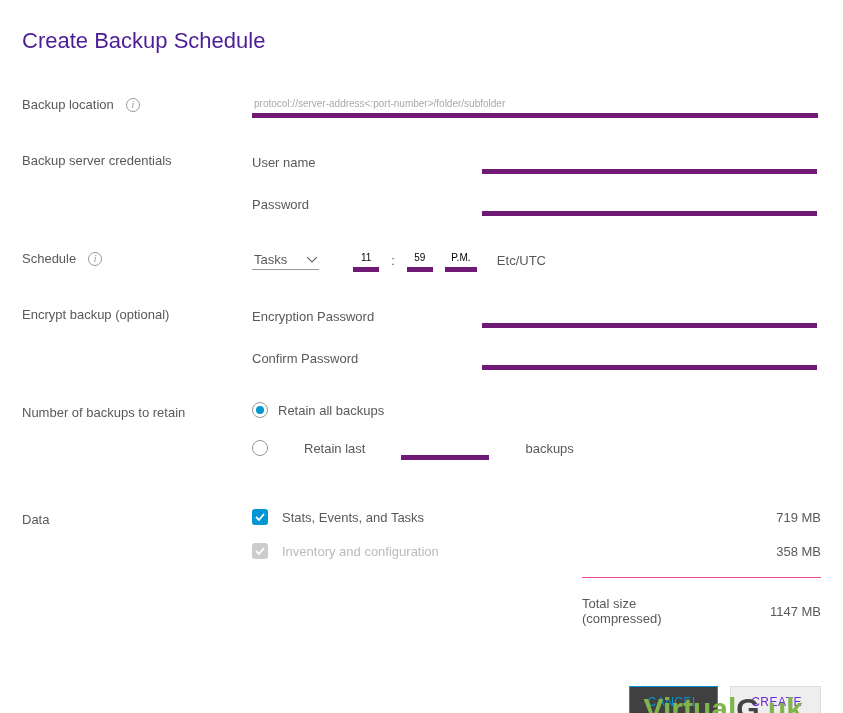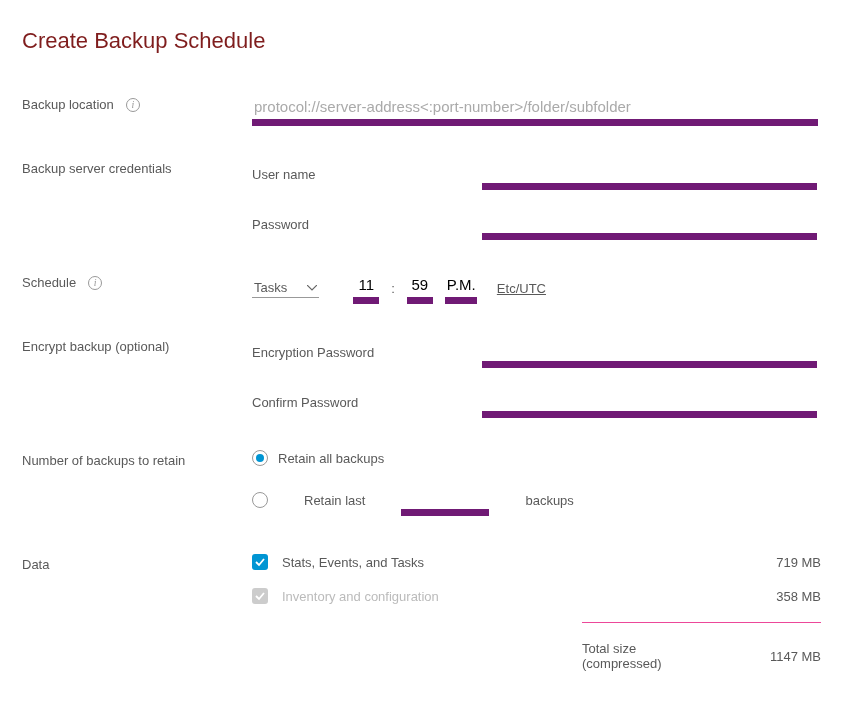--- a/index.html
+++ b/index.html
@@ -11,21 +11,21 @@
       font-family: Arial, sans-serif;
       font-size: 13px;
       color: #595959;
       padding: 28px 22px;
       width: 843px;
       position: relative;
     }
     h1 {
       font-size: 22px;
       font-weight: 400;
-      color: #7f1d1d;
+      color: #4c1d95;
       margin-bottom: 40px;
     }
     .row {
       display: flex;
       align-items: flex-start;
       margin-bottom: 18px;
     }
     .row.spaced {
       margin-bottom: 32px;
     }
@@ -47,23 +47,23 @@
     }
     .sub-row:last-child {
       margin-bottom: 0;
     }
     .sub-label {
       width: 230px;
       flex-shrink: 0;
     }
     .text-input {
       border: none;
-      border-bottom: 7px solid #701a75;
+      border-bottom: 5px solid #701a75;
       padding: 4px 2px;
-      font-size: 15px;
+      font-size: 10px;
       width: 335px;
       background: transparent;
     }
     .text-input.wide {
       width: 566px;
     }
     .text-input.small {
       width: 88px;
     }
     .text-input.xsmall {
@@ -109,21 +109,20 @@
       align-items: center;
       gap: 8px;
     }
     .time-inputs {
       display: flex;
       align-items: center;
       gap: 12px;
     }
     .tz {
       margin-left: 12px;
-      text-decoration: underline;
     }
     .radio-row {
       display: flex;
       align-items: center;
       gap: 10px;
       margin-bottom: 18px;
     }
     .radio {
       width: 16px;
       height: 16px;
@@ -303,21 +302,21 @@
 
 <div class="row spaced">
   <div class="label-col">
     <span>Number of backups to retain</span>
   </div>
   <div class="content-col">
     <div class="radio-row">
       <span class="radio selected"></span>
       <span>Retain all backups</span>
     </div>
-    <div class="radio-row" style="margin-bottom:6px;gap:36px;">
+    <div class="radio-row" style="margin-bottom:17px;gap:36px;">
       <span class="radio"></span>
       <span>Retain last</span>
       <input class="text-input small" type="text" style="">
       <span>backups</span>
     </div>
   </div>
 </div>
 
 <div class="row">
   <div class="label-col">

